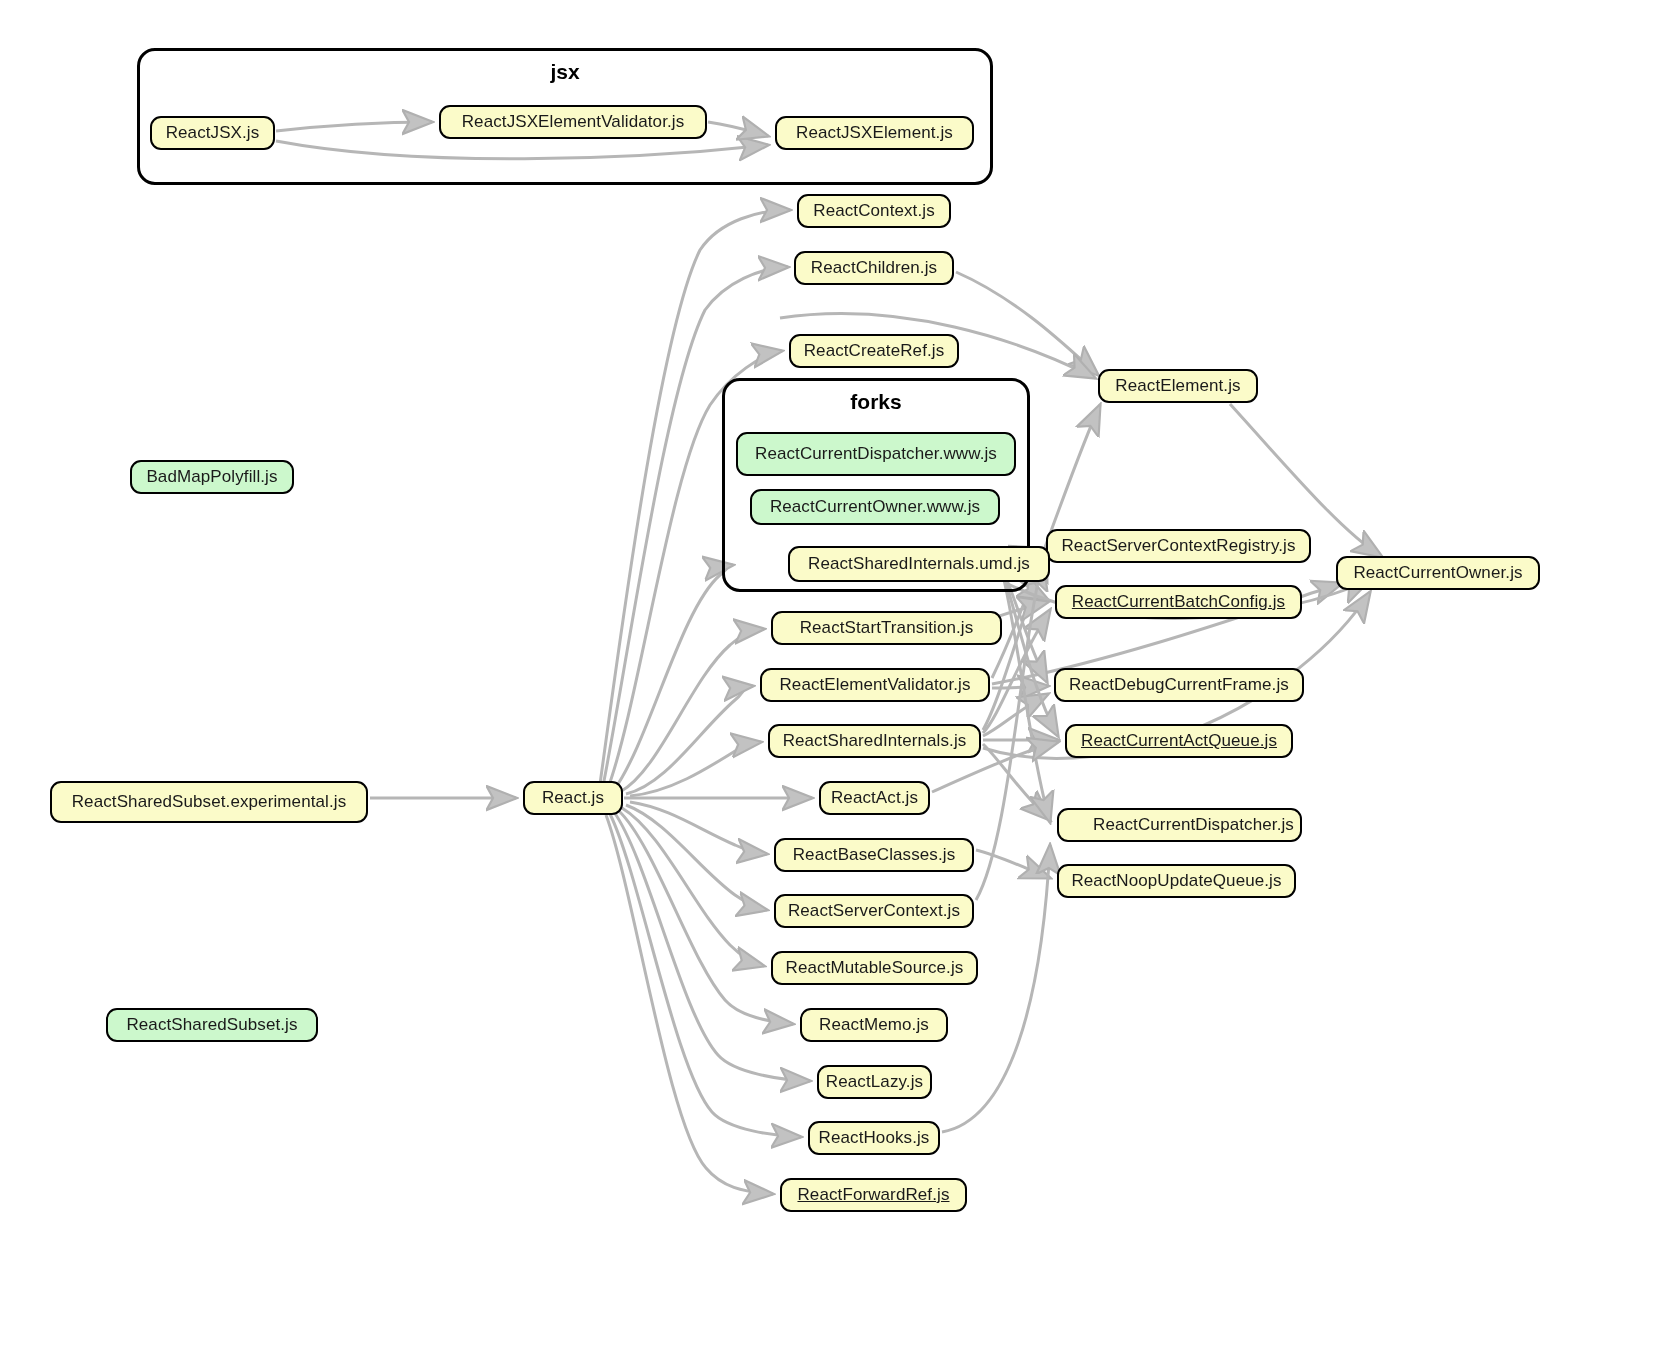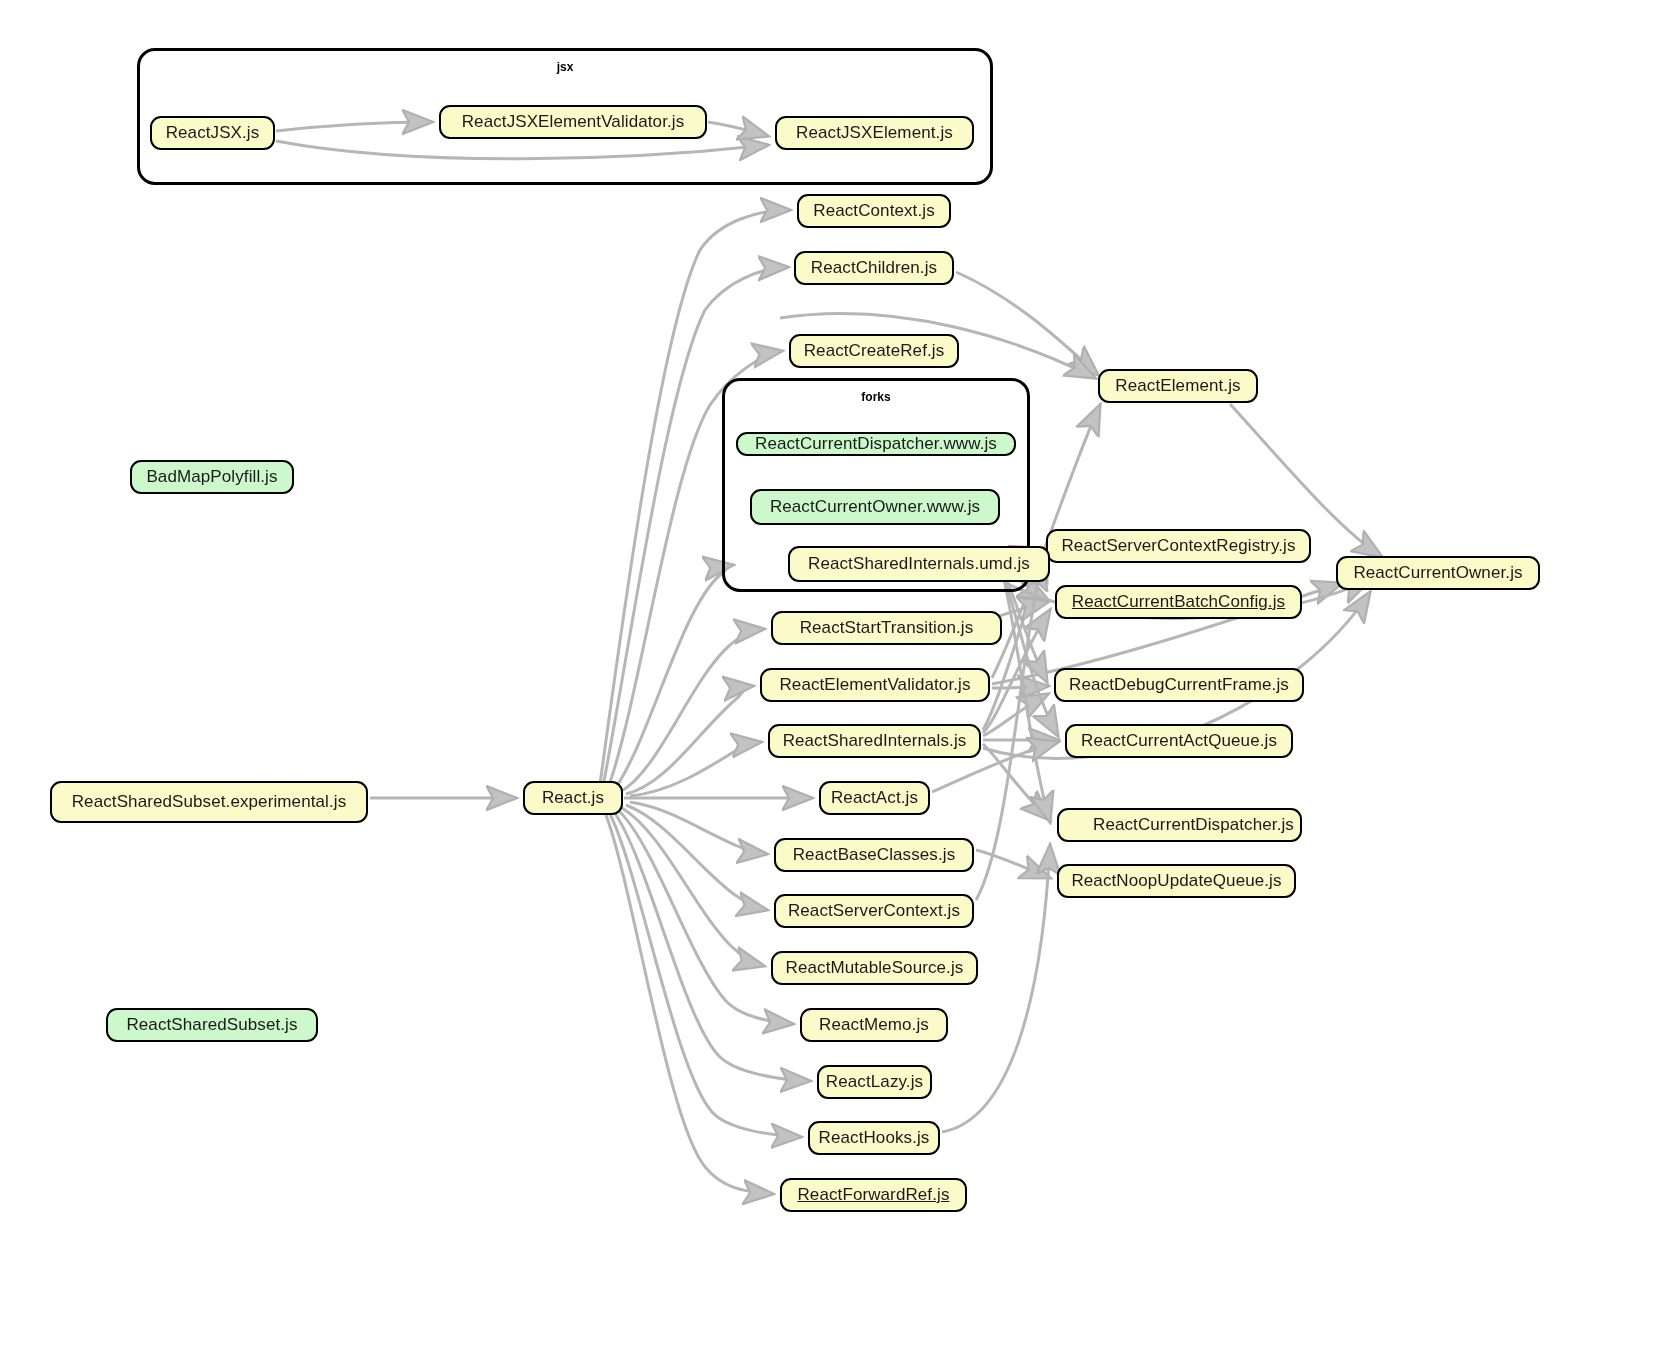--- a/index.html
+++ b/index.html
@@ -46,21 +46,21 @@
   .cluster {
     position: absolute;
     box-sizing: border-box;
     border: 3.5px solid #000000;
     border-radius: 18px;
     background: transparent;
     z-index: 2;
   }
   .cluster-label {
     position: absolute;
-    font-size: 12px;
+    font-size: 21px;
     font-weight: bold;
     color: #000000;
     z-index: 3;
     white-space: nowrap;
     text-align: center;
   }
 </style>
 </head>
 <body>
 
@@ -141,32 +141,32 @@
       <div class="cluster-label" style="left: 722px; top: 390px; width: 308px;">forks</div>
     </div>
   <div id="node-container">
       <div class="node" style="left: 150px; top: 116px; width: 125px; height: 34px;">ReactJSX.js</div>
       <div class="node" style="left: 439px; top: 105px; width: 268px; height: 34px;">ReactJSXElementValidator.js</div>
       <div class="node" style="left: 775px; top: 116px; width: 199px; height: 34px;">ReactJSXElement.js</div>
       <div class="node" style="left: 797px; top: 194px; width: 154px; height: 34px;">ReactContext.js</div>
       <div class="node" style="left: 794px; top: 251px; width: 160px; height: 34px;">ReactChildren.js</div>
       <div class="node" style="left: 789px; top: 334px; width: 170px; height: 34px;">ReactCreateRef.js</div>
       <div class="node" style="left: 1098px; top: 369px; width: 160px; height: 34px;">ReactElement.js</div>
-      <div class="node green" style="left: 736px; top: 432px; width: 280px; height: 24px;">ReactCurrentDispatcher.www.js</div>
+      <div class="node green" style="left: 736px; top: 432px; width: 280px; height: 44px;">ReactCurrentDispatcher.www.js</div>
       <div class="node green" style="left: 130px; top: 460px; width: 164px; height: 34px;">BadMapPolyfill.js</div>
       <div class="node green" style="left: 750px; top: 489px; width: 250px; height: 36px;">ReactCurrentOwner.www.js</div>
       <div class="node" style="left: 1046px; top: 529px; width: 265px; height: 34px;">ReactServerContextRegistry.js</div>
       <div class="node" style="left: 1336px; top: 556px; width: 204px; height: 34px;">ReactCurrentOwner.js</div>
       <div class="node" style="left: 740px; top: 546px; width: 262px; height: 36px; margin-left: 48px;">ReactSharedInternals.umd.js</div>
       <div class="node" style="left: 1055px; top: 585px; width: 247px; height: 34px; text-decoration: underline;">ReactCurrentBatchConfig.js</div>
       <div class="node" style="left: 771px; top: 611px; width: 231px; height: 34px;">ReactStartTransition.js</div>
       <div class="node" style="left: 760px; top: 668px; width: 230px; height: 34px;">ReactElementValidator.js</div>
       <div class="node" style="left: 1054px; top: 668px; width: 250px; height: 34px;">ReactDebugCurrentFrame.js</div>
       <div class="node" style="left: 768px; top: 724px; width: 213px; height: 34px;">ReactSharedInternals.js</div>
-      <div class="node" style="left: 1065px; top: 724px; width: 228px; height: 34px;">ReactCurrentActQueue.js</div>
+      <div class="node" style="left: 1065px; top: 724px; width: 228px; height: 34px; text-decoration: underline;">ReactCurrentActQueue.js</div>
       <div class="node" style="left: 50px; top: 781px; width: 318px; height: 42px;">ReactSharedSubset.experimental.js</div>
       <div class="node" style="left: 523px; top: 781px; width: 100px; height: 34px;">React.js</div>
       <div class="node" style="left: 819px; top: 781px; width: 111px; height: 34px;">ReactAct.js</div>
       <div class="node" style="left: 1057px; top: 808px; width: 245px; height: 34px; padding-left: 28px;">ReactCurrentDispatcher.js</div>
       <div class="node" style="left: 774px; top: 838px; width: 200px; height: 34px;">ReactBaseClasses.js</div>
       <div class="node" style="left: 1057px; top: 864px; width: 239px; height: 34px;">ReactNoopUpdateQueue.js</div>
       <div class="node" style="left: 774px; top: 894px; width: 200px; height: 34px;">ReactServerContext.js</div>
       <div class="node" style="left: 771px; top: 951px; width: 207px; height: 34px;">ReactMutableSource.js</div>
       <div class="node green" style="left: 106px; top: 1008px; width: 212px; height: 34px;">ReactSharedSubset.js</div>
       <div class="node" style="left: 800px; top: 1008px; width: 148px; height: 34px;">ReactMemo.js</div>

